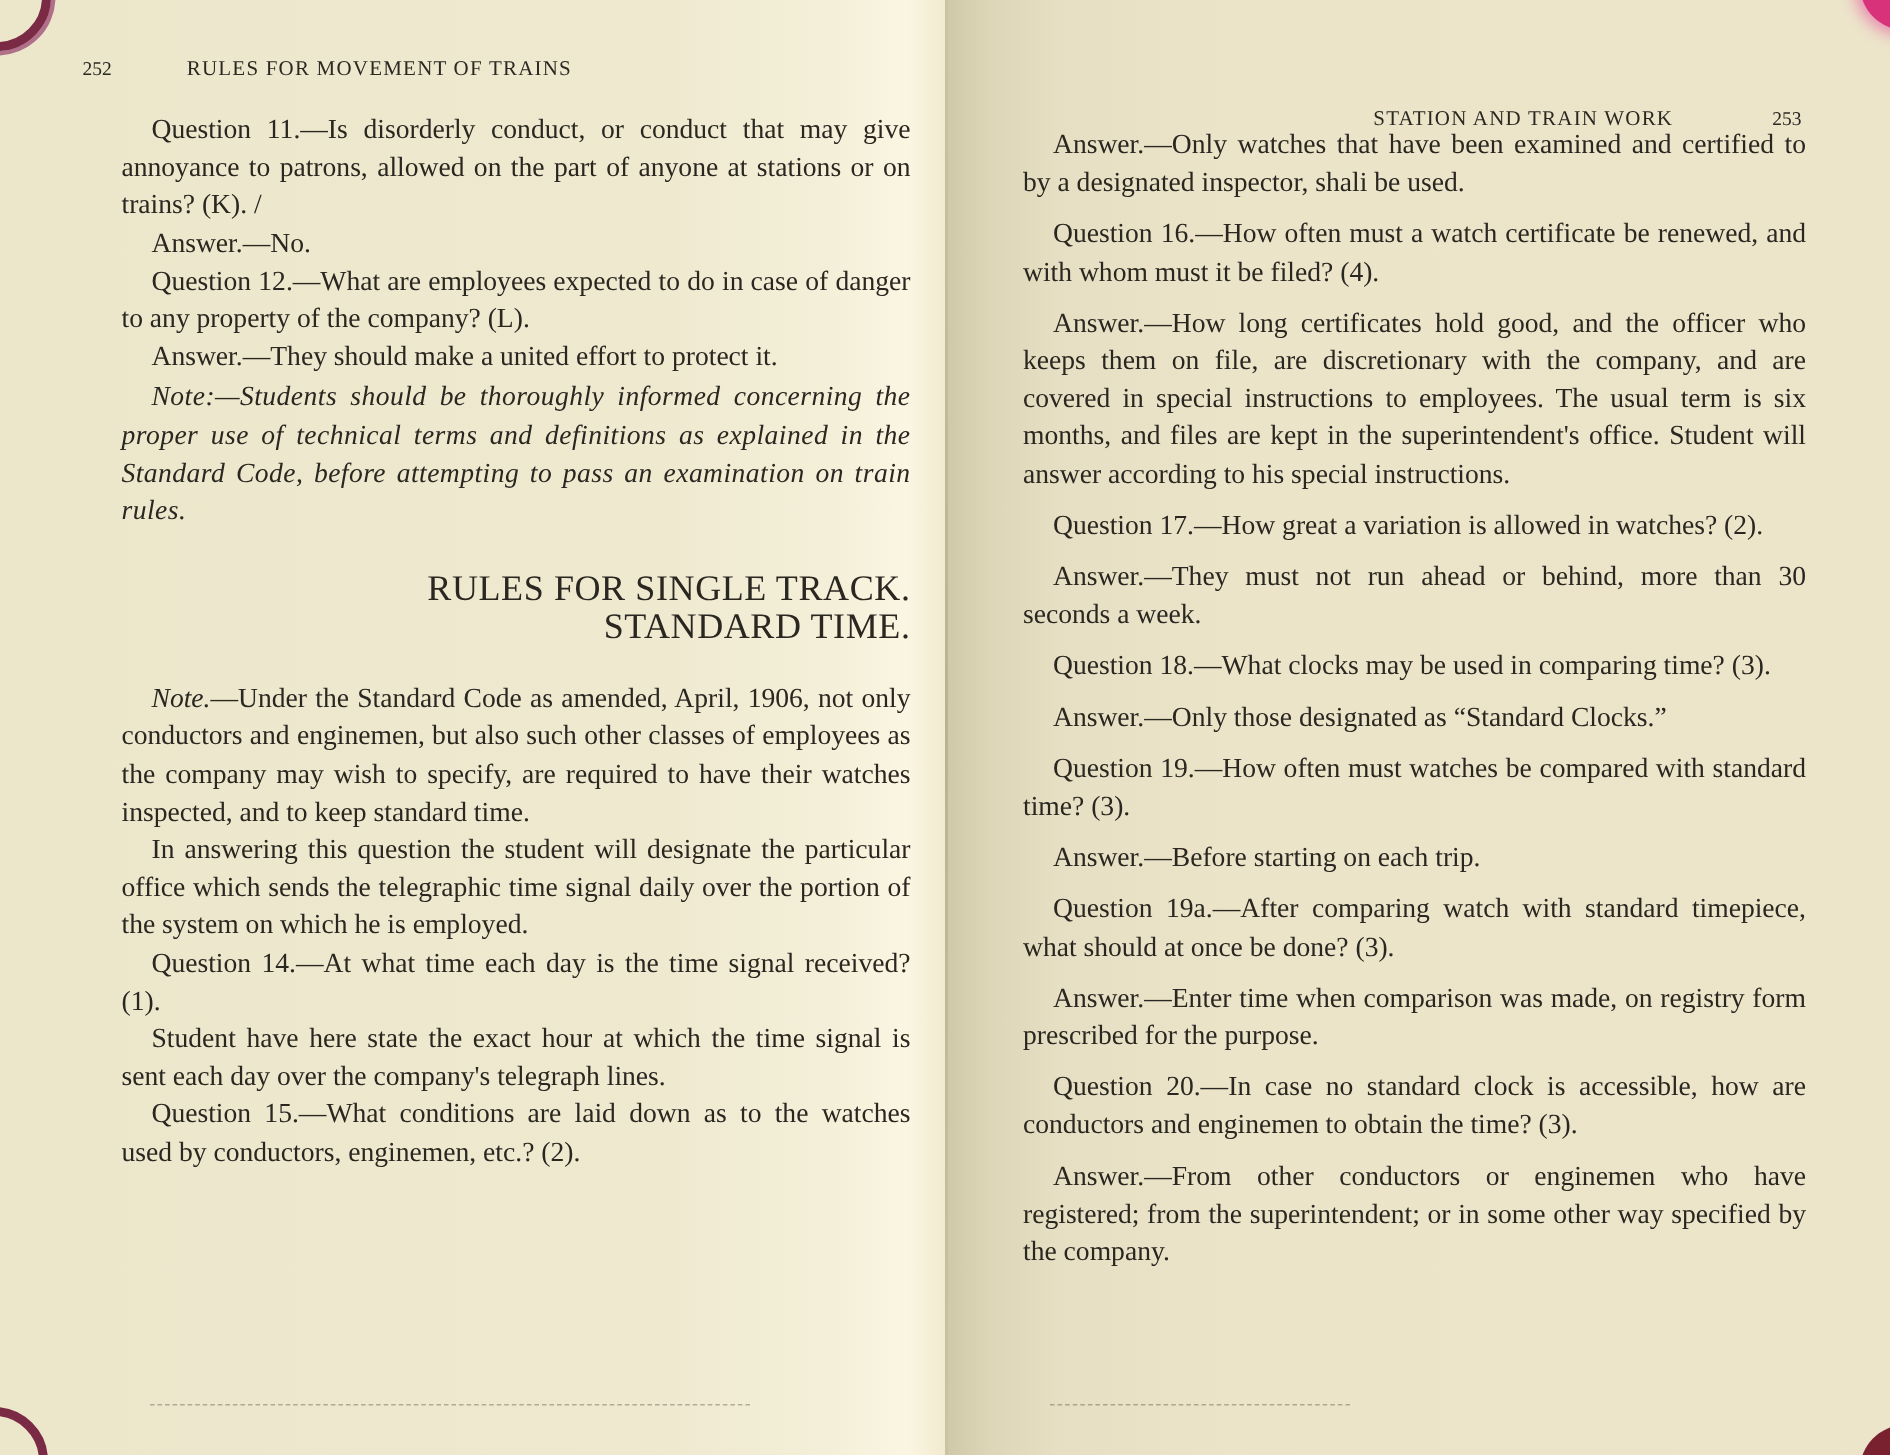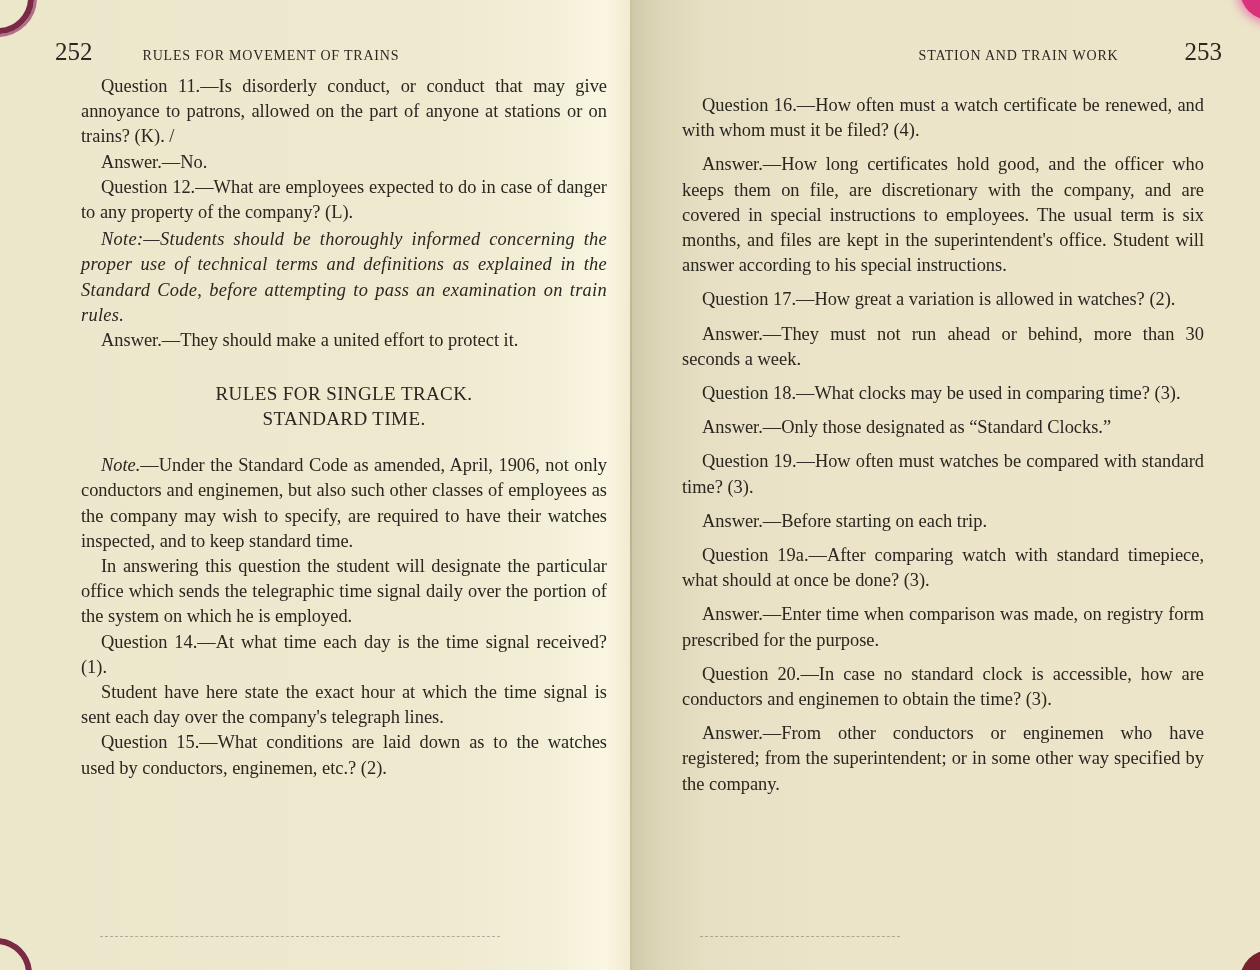--- a/index.html
+++ b/index.html
@@ -32,38 +32,38 @@
   .corner-tr { right:-40px; top:-40px; background:#d8327a; box-shadow:0 0 10px 4px #e88bb0; }
   .corner-bl { left:-40px; bottom:-40px; border:6px solid #7a2a45; }
   .corner-br { right:-40px; bottom:-40px; background:#7a2130; }
 
   .running-head {
     position:absolute; top:38px; height:26px;
     display:flex; align-items:baseline;
     font-size:14px; letter-spacing:0.8px; color:#2b2822;
   }
   .page-left .running-head { left:55px; width:525px; }
-  .page-right .running-head { left:60px; width:532px; justify-content:flex-end;font-family:Liberation Serif, serif; }
-  .page-num { font-size:25px; letter-spacing:0; }
+  .page-right .running-head { left:39px; width:532px; justify-content:flex-end;font-family:Liberation Serif, serif; }
+  .page-num { font-size:13px; letter-spacing:0; }
   .page-left .page-num { margin-right:50px; }
-  .page-right .page-num { margin-left:66px; }
+  .page-right .page-num { margin-left:66px;margin-top:33px; }
   .head-title { text-transform:uppercase; }
 
   .text-block {
     position:absolute; font-size:18.4px; line-height:25.2px;
     text-align:justify; hyphens:manual;
   }
   .page-left .text-block { left:52px; width:526px; top:74px;margin-left:29px; }
   .page-right .text-block { left:52px; width:522px; top:84px; }
 
   .para { margin:0; text-indent:20px; }
   .para.spaced { margin-top:9px; }
   .note-italic { font-style:italic; letter-spacing:0.3px; margin-top:2px; }
   .section-heading {
-    text-align:center; text-indent:0; font-size:19px;
+    text-align:right; text-indent:0; font-size:24px;
     line-height:25px; margin:28px 0 22px 0; letter-spacing:0.4px;
   }
   .section-heading span { display:block; }
   .lead-italic { font-style:italic; }
   .footer-rule {
     position:absolute; bottom:32px; height:1px;
     border-top:1px dashed rgba(60,55,45,.35);
   }
   .page-left .footer-rule { left:100px; width:400px; }
   .page-right .footer-rule { left:70px; width:200px; }
@@ -79,22 +79,22 @@
 
     <div class="running-head">
       <span class="page-num">252</span>
       <span class="head-title">Rules for Movement of Trains</span>
     </div>
 
     <div class="text-block">
       <p class="para">Question 11.—Is disorderly conduct, or conduct that may give annoyance to patrons, allowed on the part of anyone at stations or on trains? (K). /</p>
       <p class="para">Answer.—No.</p>
       <p class="para">Question 12.—What are employees expected to do in case of danger to any property of the company? (L).</p>
+      <p class="para">Answer.—They should make a united effort to protect it.</p>
       <p class="para note-italic">Note:—Students should be thoroughly informed concerning the proper use of technical terms and definitions as explained in the Standard Code, before attempting to pass an examination on train rules.</p>
-      <p class="para">Answer.—They should make a united effort to protect it.</p>
 
       <div class="section-heading">
         <span>RULES FOR SINGLE TRACK.</span>
         <span>STANDARD TIME.</span>
       </div>
 
       <p class="para"><span class="lead-italic">Note.</span><span>—Under the Standard Code as amended, April, 1906, not only conductors and enginemen, but also such other classes of employees as the company may wish to specify, are required to have their watches inspected, and to keep standard time.</span></p>
       <p class="para">In answering this question the student will designate the particular office which sends the telegraphic time signal daily over the portion of the system on which he is employed.</p>
       <p class="para">Question 14.—At what time each day is the time signal received? (1).</p>
       <p class="para">Student have here state the exact hour at which the time signal is sent each day over the company's telegraph lines.</p>
@@ -107,20 +107,21 @@
   <div class="page page-right">
     <div class="corner corner-tr"></div>
     <div class="corner corner-br"></div>
 
     <div class="running-head">
       <span class="head-title">Station and Train Work</span>
       <span class="page-num">253</span>
     </div>
 
     <div class="text-block">
+      <p class="para">Answer.—Only watches that have been examined and certified to by a designated inspector, shali be used.</p>
       <p class="para spaced">Question 16.—How often must a watch certificate be renewed, and with whom must it be filed? (4).</p>
       <p class="para spaced">Answer.—How long certificates hold good, and the officer who keeps them on file, are discretionary with the company, and are covered in special instructions to employees.  The usual term is six months, and files are kept in the superintendent's office.  Student will answer according to his special instructions.</p>
       <p class="para spaced">Question 17.—How great a variation is allowed in watches? (2).</p>
       <p class="para spaced">Answer.—They must not run ahead or behind, more than 30 seconds a week.</p>
       <p class="para spaced">Question 18.—What clocks may be used in comparing time? (3).</p>
       <p class="para spaced">Answer.—Only those designated as “Standard Clocks.”</p>
       <p class="para spaced">Question 19.—How often must watches be compared with standard time? (3).</p>
       <p class="para spaced">Answer.—Before starting on each trip.</p>
       <p class="para spaced">Question 19a.—After comparing watch with standard timepiece, what should at once be done? (3).</p>
       <p class="para spaced">Answer.—Enter time when comparison was made, on registry form prescribed for the purpose.</p>

